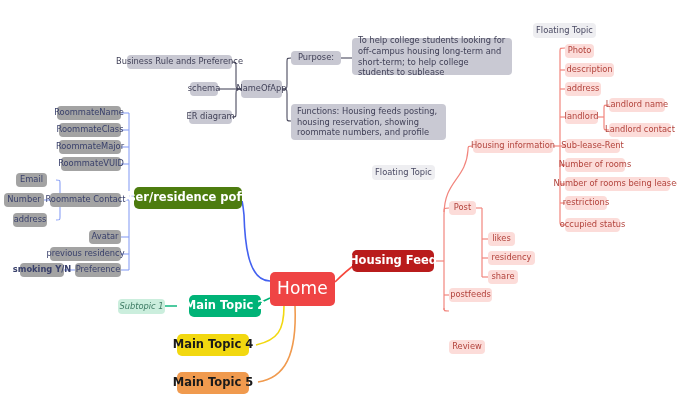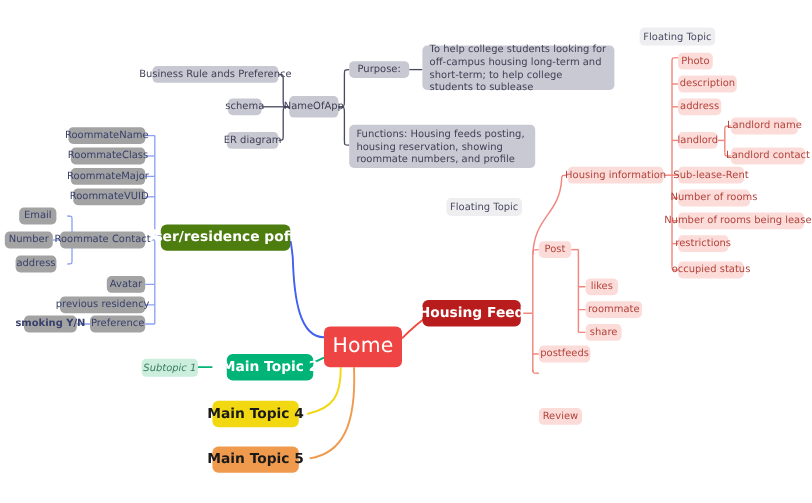--- a/index.html
+++ b/index.html
@@ -265,21 +265,21 @@
     <span>postfeeds</span>
   </div>
   <div class="node n-sub red" style="left:449px;top:304px;width:36px;height:14px;margin-top:36px;">
     <span>Review</span>
   </div>
 
   <div class="node n-sub red" style="left:488px;top:232px;width:27px;height:14px;">
     <span>likes</span>
   </div>
   <div class="node n-sub red" style="left:488px;top:251px;width:47px;height:14px;">
-    <span>roommate</span>
+    <span>residency</span>
   </div>
   <div class="node n-sub red" style="left:488px;top:270px;width:30px;height:14px;">
     <span>share</span>
   </div>
 
   <div class="node n-sub red" style="left:473px;top:139px;width:80px;height:14px;">
     <span>Housing information</span>
   </div>
 
   <div class="node n-sub red" style="left:565px;top:44px;width:29px;height:14px;">

